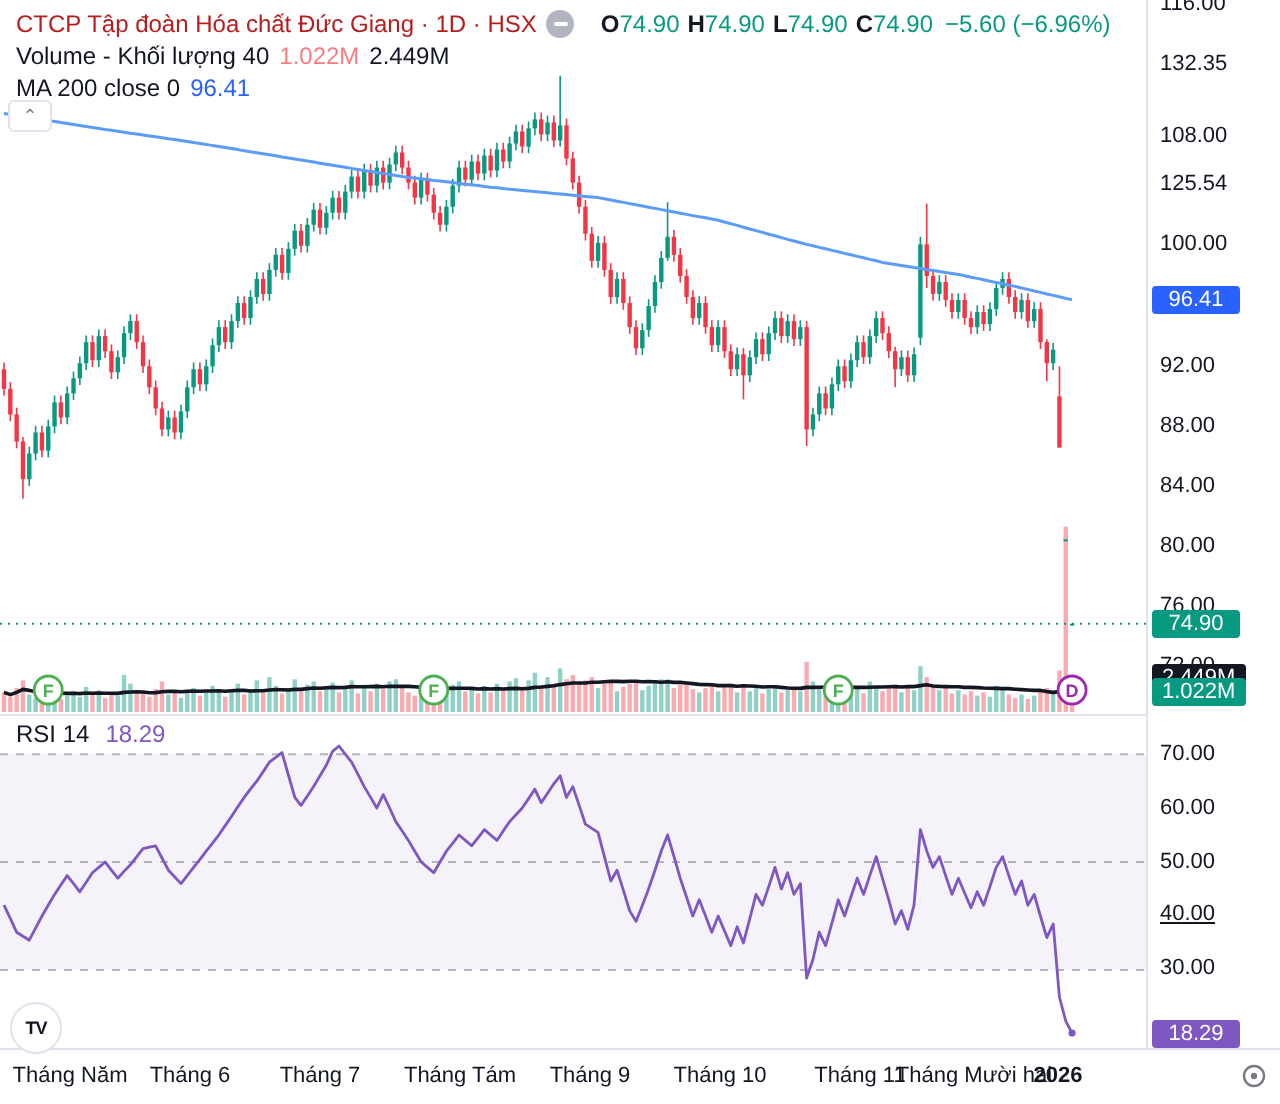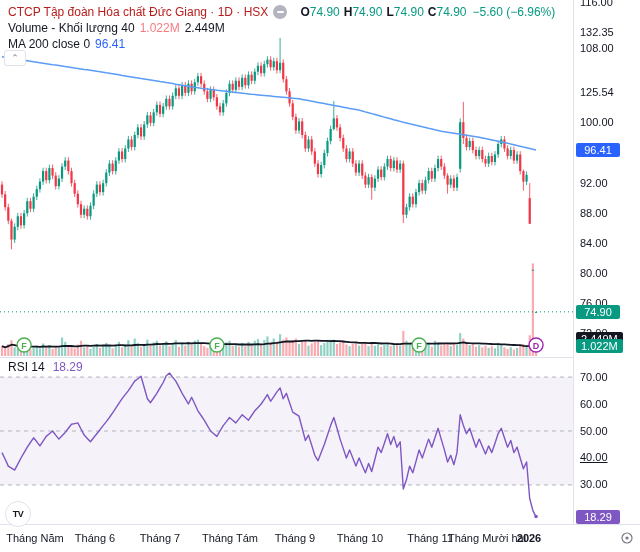--- a/index.html
+++ b/index.html
@@ -607,21 +607,21 @@
   </div>
 
   <div class="rsi-legend">
     <span>RSI 14</span>
     <span class="rsi-val">18.29</span>
   </div>
 
   <div id="price-axis">
       <div class="axis-label" style="top: -4.01613px;">116.00</div>
       <div class="axis-label" style="top: 26.0914px;">132.35</div>
-      <div class="axis-label" style="top: 42px;">108.00</div>
+      <div class="axis-label" style="top: 62px;">108.00</div>
       <div class="axis-label" style="top: 86.3065px;">125.54</div>
       <div class="axis-label" style="top: 116.414px;">100.00</div>
       <div class="axis-label" style="top: 176.629px;">92.00</div>
       <div class="axis-label" style="top: 206.737px;">88.00</div>
       <div class="axis-label" style="top: 236.844px;">84.00</div>
       <div class="axis-label" style="top: 266.952px;">80.00</div>
       <div class="axis-label" style="top: 297.059px;">76.00</div>
       <div class="axis-label" style="top: 327.167px;">72.00</div>
       <div class="axis-label" style="top: 370.572px;">70.00</div>
       <div class="axis-label" style="top: 397.546px;">60.00</div>

